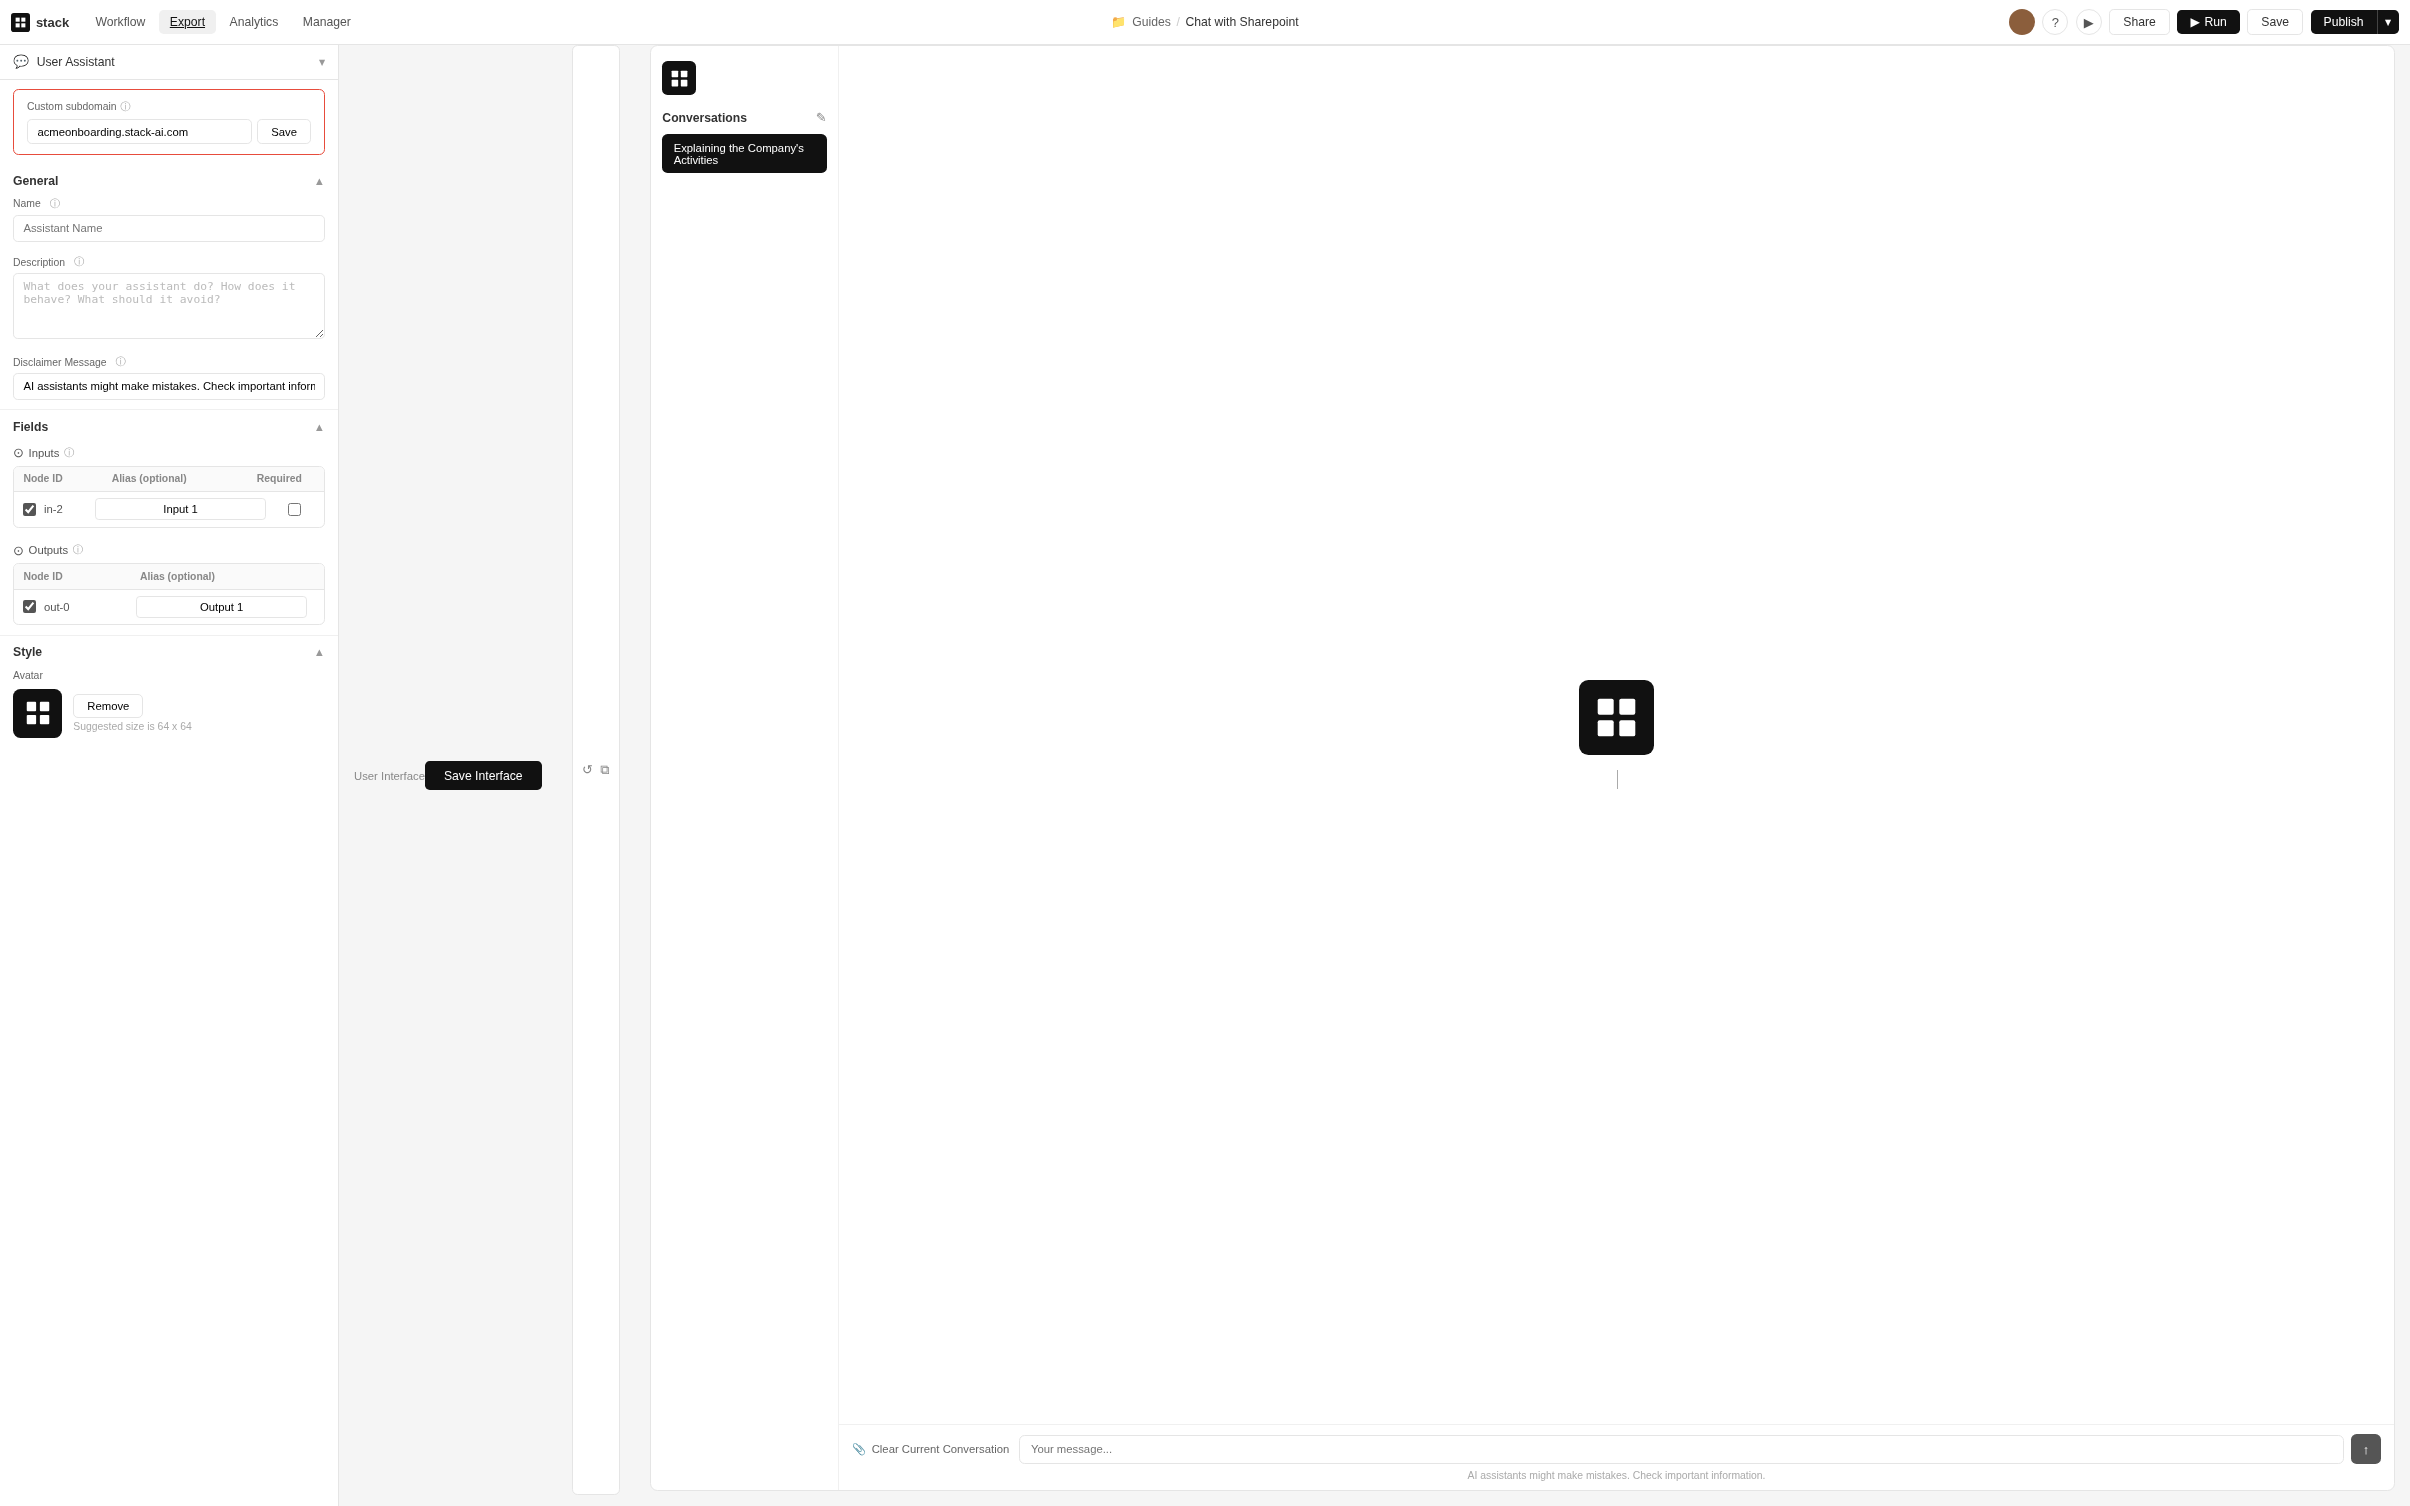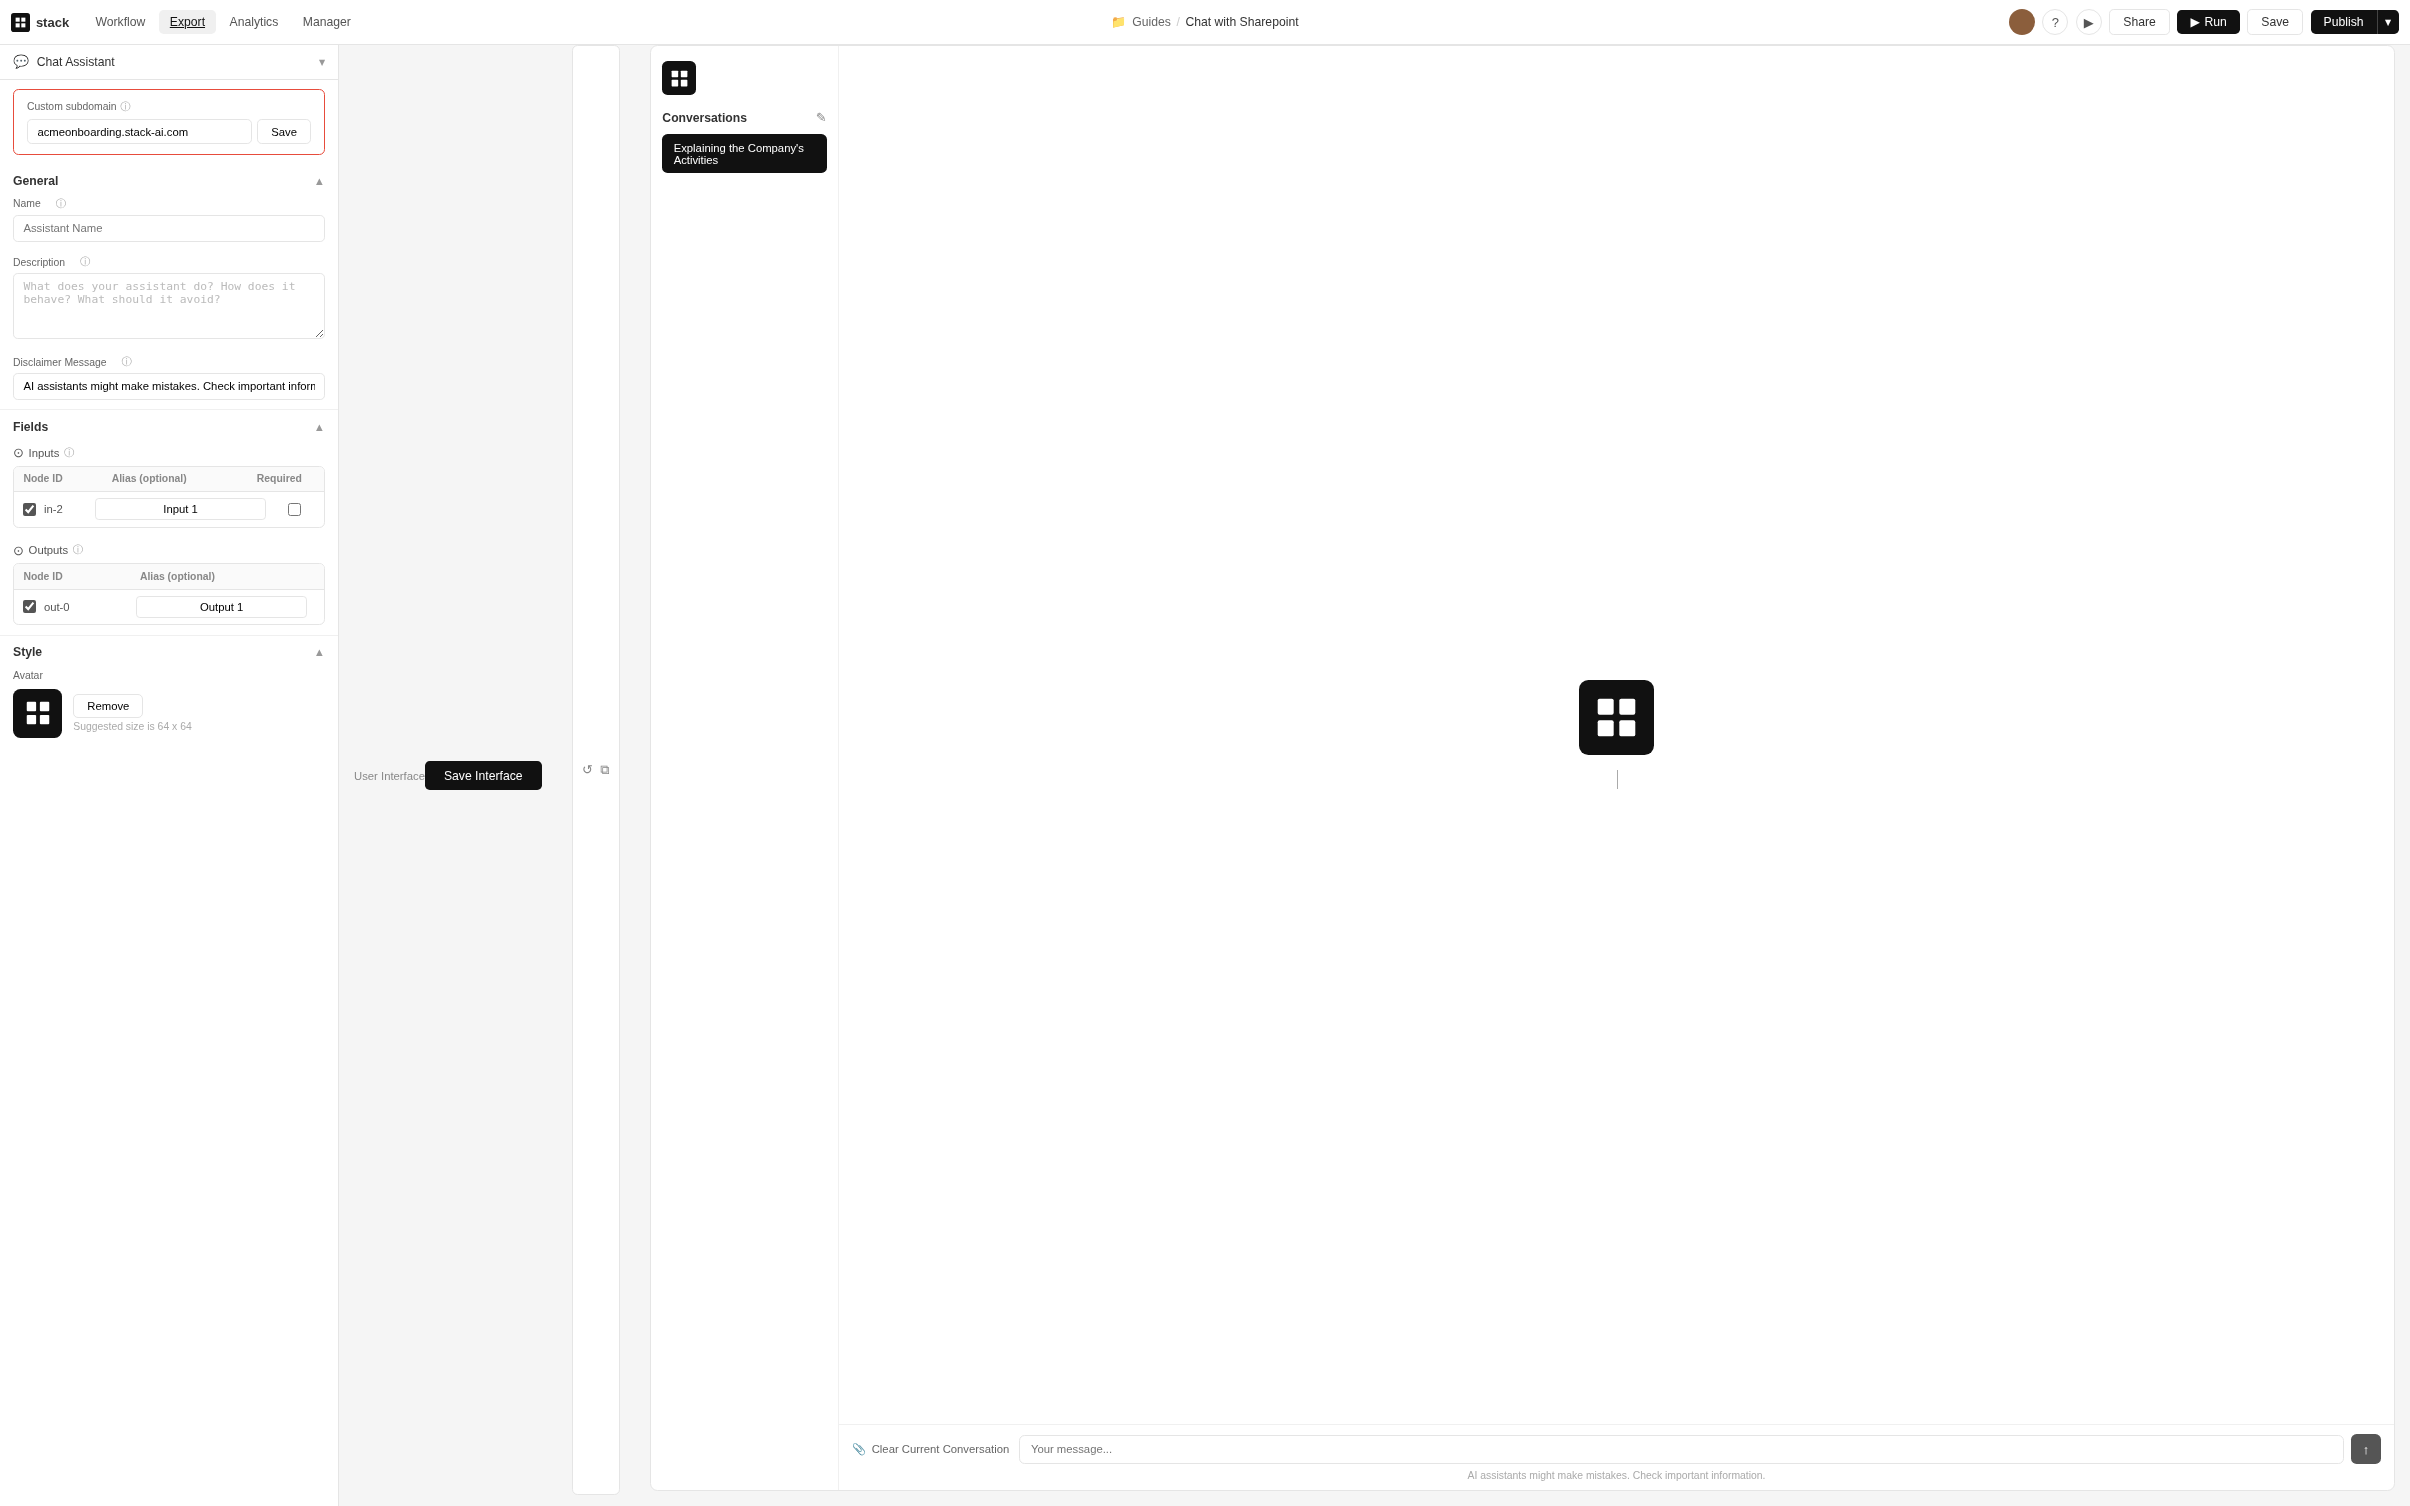--- a/index.html
+++ b/index.html
@@ -52,21 +52,21 @@
     .subdomain-input { flex: 1; padding: 5.6px 9.4px; border: 0.9px solid #e5e5e5; border-radius: 4.7px; font-size: 11.3px; outline: none; }
     .subdomain-save { padding: 5.6px 13px; background: #fff; border: 0.9px solid #e5e5e5; border-radius: 4.7px; cursor: pointer; font-size: 11.3px; }
 
     
     .section-header { display: flex; align-items: center; justify-content: space-between; padding: 9.4px 13px 5.6px; cursor: pointer; }
     .section-title { font-size: 12.2px; font-weight: 600; color: #333; }
     .section-toggle { color: #999; font-size: 11.3px; }
 
     
     .form-field { padding: 3.8px 13px 9.4px; }
-    .field-label { font-size: 10.4px; color: #666; margin-bottom: 3.8px; display: flex; align-items: center; gap: 15px; text-align: right; }
+    .field-label { font-size: 10.4px; color: #666; margin-bottom: 3.8px; display: flex; align-items: center; gap: 9px; text-align: right; }
     .field-input { width: 100%; padding: 6.6px 9.4px; border: 0.9px solid #e5e5e5; border-radius: 4.7px; font-size: 11.3px; outline: none; }
     .field-textarea { width: 100%; padding: 6.6px 9.4px; border: 0.9px solid #e5e5e5; border-radius: 4.7px; font-size: 11.3px; outline: none; resize: vertical; min-height: 66px; color: #999; }
     .field-textarea::placeholder { color: #bbb; }
     .info-icon { color: #aaa; font-size: 10.4px; cursor: help; }
 
     
     .section-divider { border: none; border-top: 0.9px solid #f0f0f0; margin: 0; }
 
     
     .fields-table { margin: 3.8px 13px 9.4px; border: 0.9px solid #e5e5e5; border-radius: 5.6px; overflow: hidden; }
@@ -193,21 +193,21 @@
   </div>
 </nav>
 
 <div class="main-layout">
 
   <div class="left-panel">
 
     <div class="panel-header">
       <div class="panel-header-title">
         <span class="chat-icon">💬</span>
-        <span>Chat Assistant</span>
+        <span>User Assistant</span>
       </div>
       <div class="panel-header-right">
         <span>▾</span>
       </div>
     </div>
 
     <div class="subdomain-section">
       <div class="subdomain-label">
         <span>Custom subdomain</span>
         <span class="info-icon">ⓘ</span>

